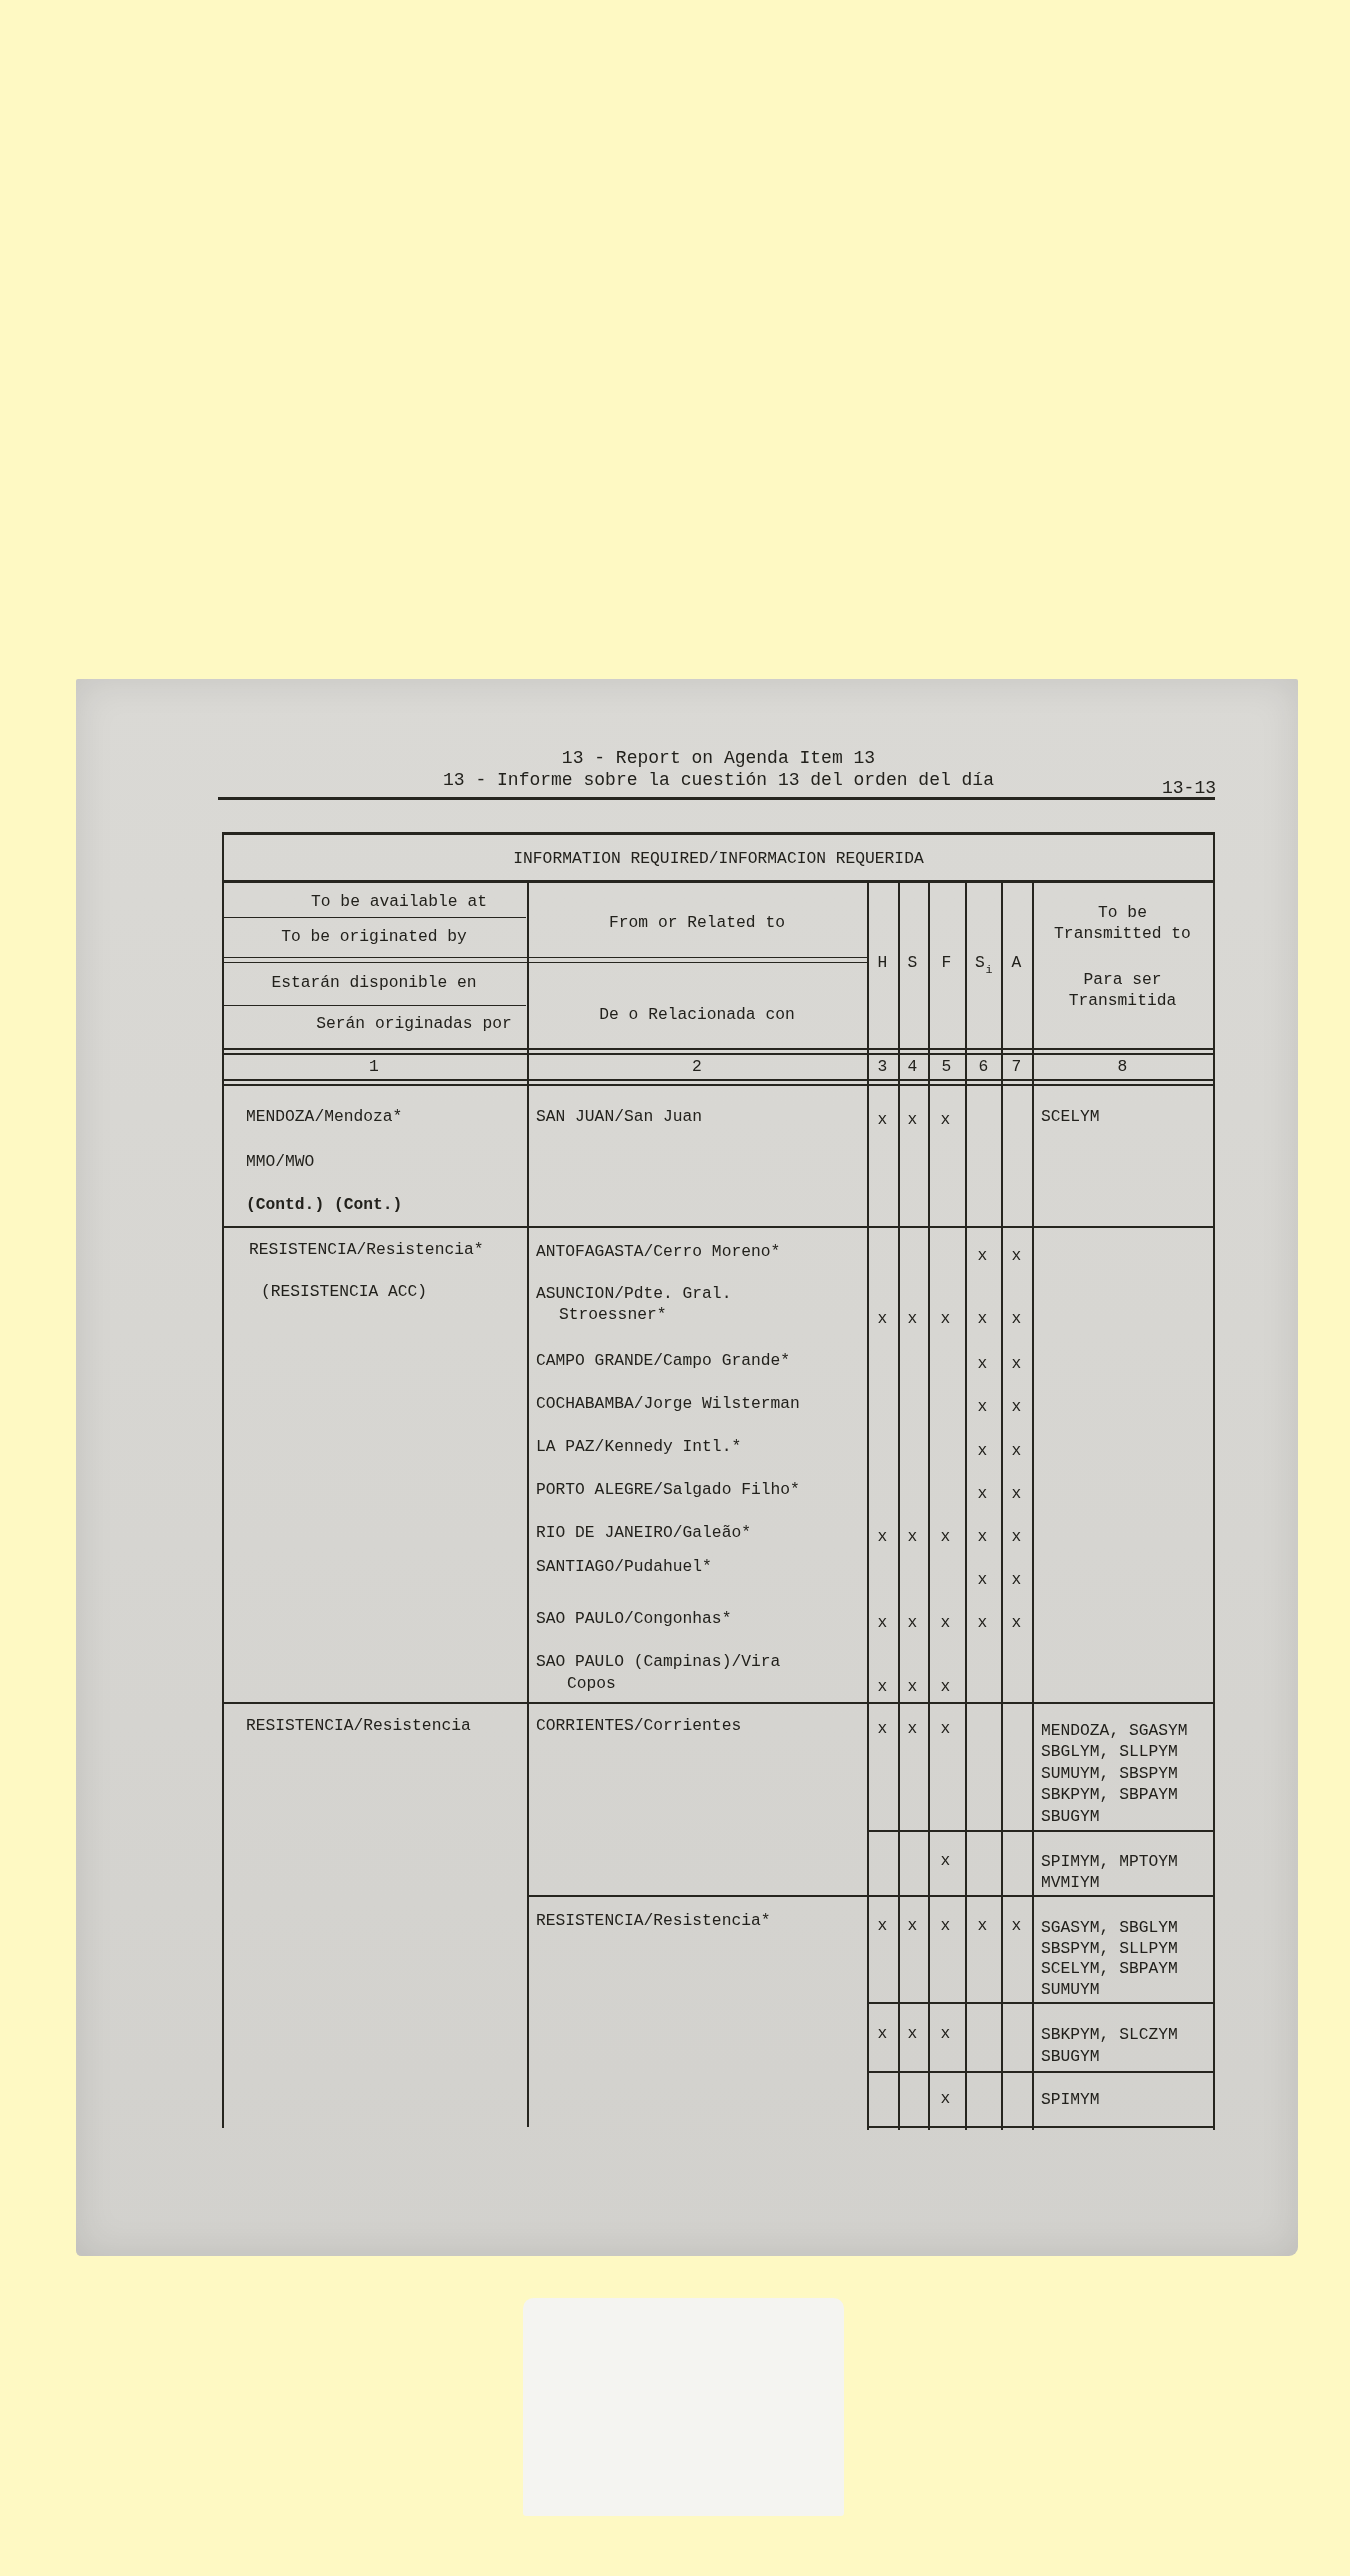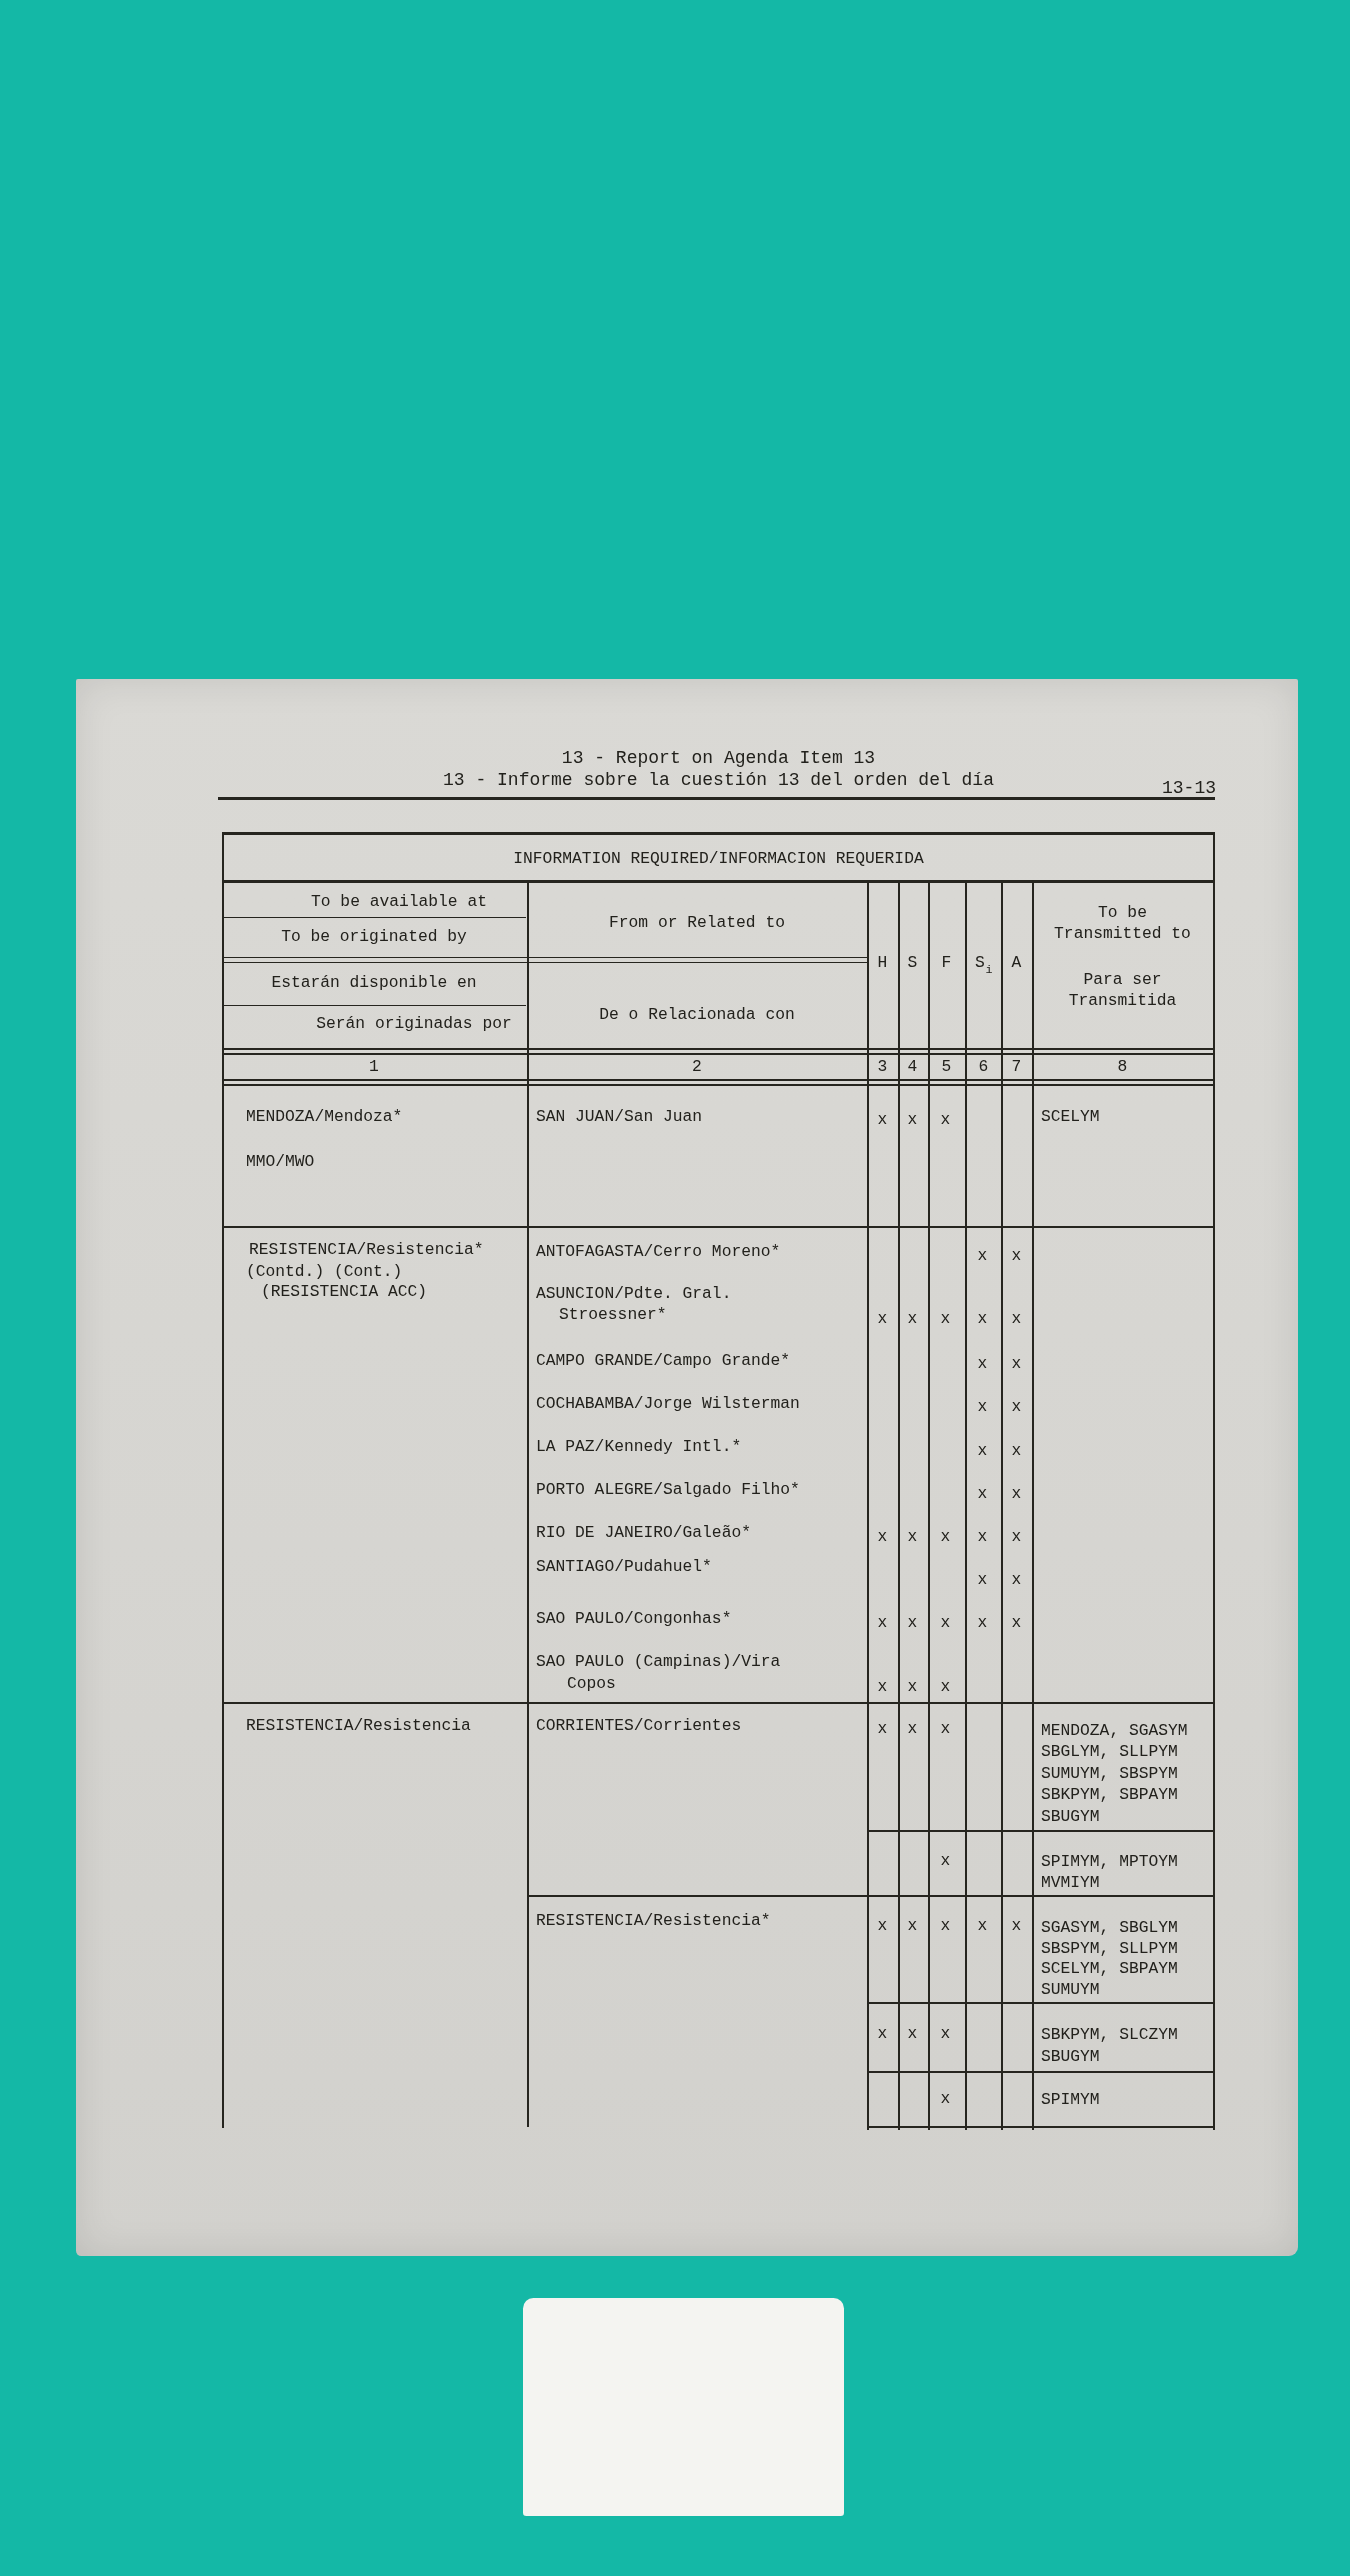--- a/index.html
+++ b/index.html
@@ -1,16 +1,16 @@
 <!DOCTYPE html>
 <html style="font-size:10.4px"><head>
 <meta charset="utf-8">
 <style>
   html,body{margin:0;padding:0;background:#040404;}
-  #stage{position:relative;width:1351px;height:2576px;background:#14b8a6;overflow:hidden;
+  #stage{position:relative;width:1351px;height:2576px;background:#fef9c3;overflow:hidden;
          font-family:"Liberation Mono",monospace;}
   #paper{position:absolute;left:76px;top:679px;width:1222px;height:1577px;
          background:linear-gradient(180deg,#dad9d5 0%,#d6d5d1 55%,#d2d1cd 100%);
          border-radius:2px 2px 9px 5.2px;
          box-shadow:inset 0 0 39px rgba(0,0,0,0.10);}
   #tab{position:absolute;left:523px;top:2298px;width:321px;height:218px;
        background:#f4f4f1;border-radius:10.4px 10.4px 3.3px 3.3px;}
   .grp{position:absolute;left:0;top:0;}
   .t{position:absolute;font:16.3px/19.6px "Liberation Mono",monospace;color:#22211c;white-space:pre;}
   .c{text-align:center;}
@@ -94,21 +94,21 @@
     <div class="t c" style="left:898px;top:1057px;width:29px;">4</div>
     <div class="t c" style="left:928px;top:1057px;width:37px;">5</div>
     <div class="t c" style="left:965px;top:1057px;width:37px;">6</div>
     <div class="t c" style="left:1001px;top:1057px;width:31px;">7</div>
     <div class="t c" style="left:1032px;top:1057px;width:181px;">8</div>
   </div>
 
   <div class="grp">
     <div class="t" style="left:246px;top:1107px;">MENDOZA/Mendoza*</div>
     <div class="t" style="left:246px;top:1152px;">MMO/MWO</div>
-    <div class="t" style="left:246px;top:1262px;">(Contd.) (Cont.)</div>
+    <div class="t" style="left:246px;top:1195px;font-weight:bold;">(Contd.) (Cont.)</div>
     <div class="t" style="left:536px;top:1107px;">SAN JUAN/San Juan</div>
     <span class="xm ch" style="top:1110px;">x</span>
     <span class="xm cs" style="top:1110px;">x</span>
     <span class="xm cf" style="top:1110px;">x</span>
     <div class="t" style="left:1041px;top:1107px;">SCELYM</div>
   </div>
 
   <div class="grp">
     <div class="t" style="left:249px;top:1240px;">RESISTENCIA/Resistencia*</div>
     <div class="t" style="left:261px;top:1282px;">(RESISTENCIA ACC)</div>

